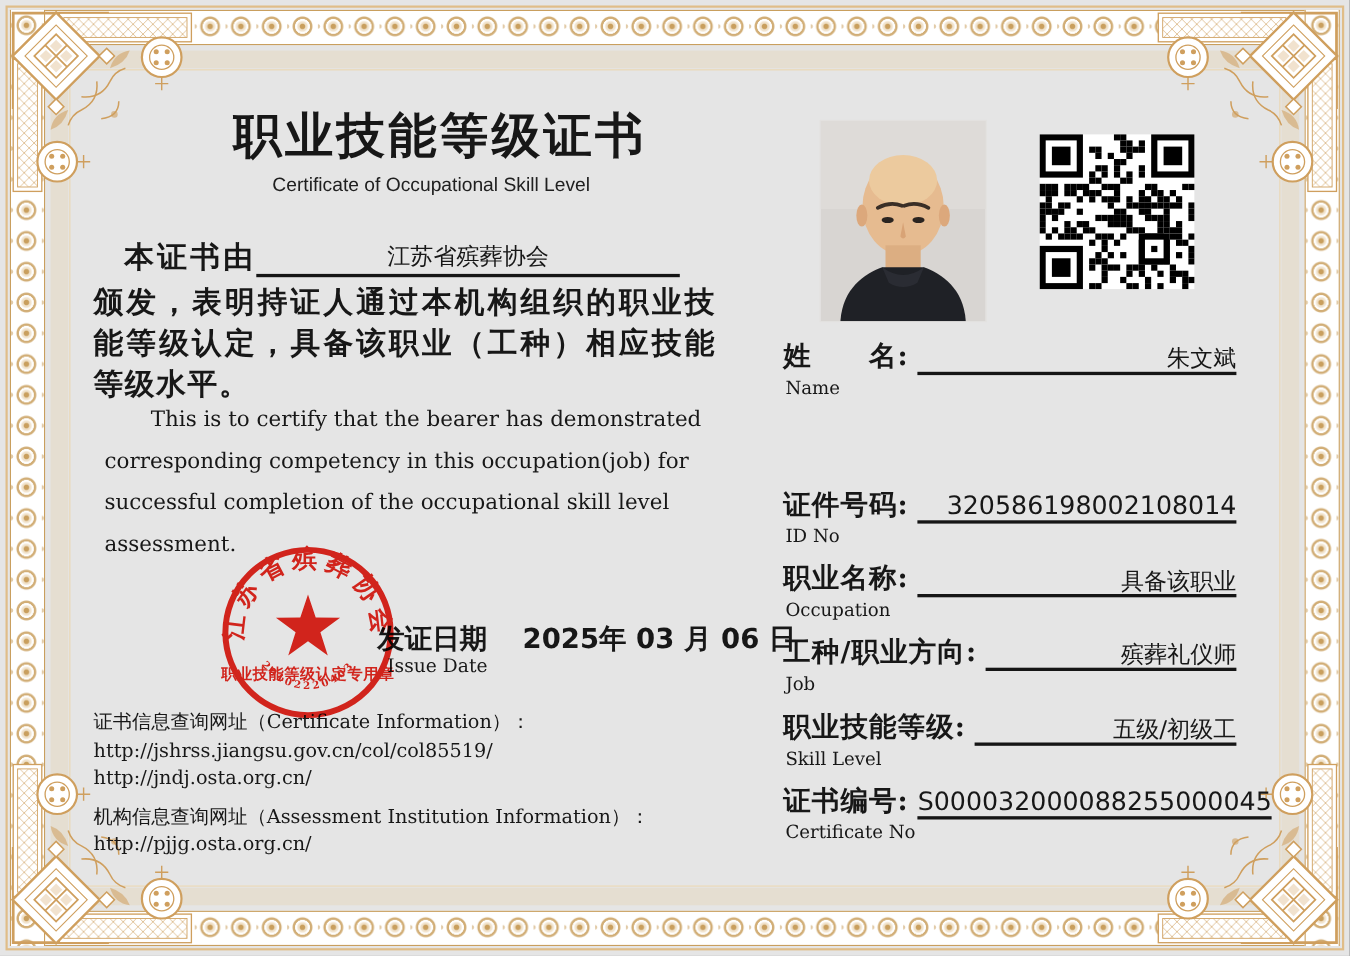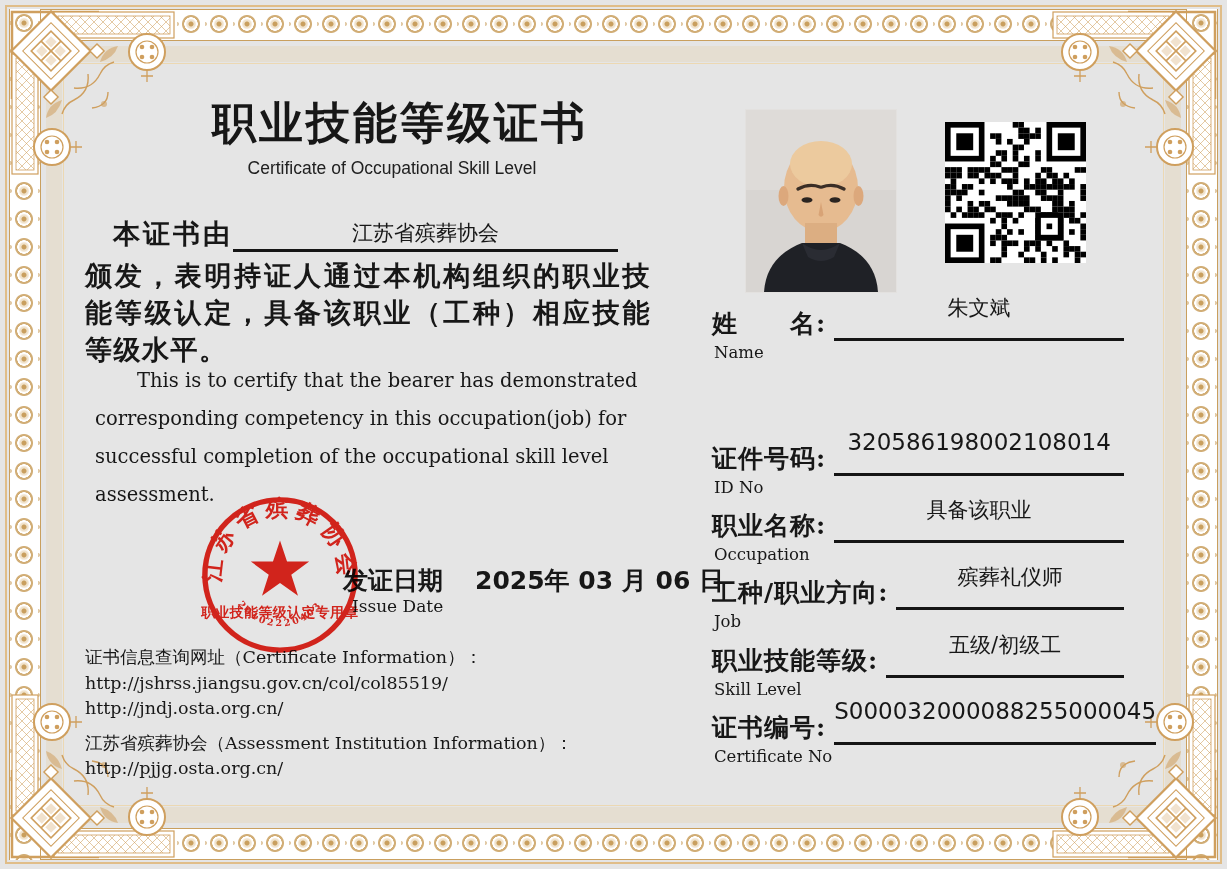--- a/index.html
+++ b/index.html
@@ -42,22 +42,22 @@
   .date-sub{left:352px;top:596px;font-size:17px;}
   .links{left:85px;top:645px;font-size:17.5px;line-height:25.5px;}
   .links .gap{height:9px;}
   .seal{left:196px;top:491px;width:168px;height:168px;mix-blend-mode:multiply;opacity:.93;}
 
   
   .photo{left:745px;top:109px;width:150px;height:182px;border:1px solid #e3e1df;}
   .qr{left:945px;top:122px;width:141px;height:141px;}
   .frow{position:absolute;left:712px;width:412px;height:47px;display:flex;align-items:flex-end;}
   .flabel{font-size:25px;font-weight:700;letter-spacing:1px;white-space:nowrap;padding-bottom:1px;}
-  .fline{flex:1;margin-left:8px;border-bottom:3px solid #151515;text-align:center;
-     font-family:"DejaVu Sans",sans-serif;font-size:21px;padding-bottom:19px;white-space:nowrap;line-height:1.05;}
+  .fline{flex:1;margin-left:8px;border-bottom:3px solid #151515;text-align:right;
+     font-family:"DejaVu Sans",sans-serif;font-size:21px;padding-bottom:1px;white-space:nowrap;line-height:1.05;}
   .fnum .fline{font-size:23px;}
   .fsub{position:absolute;left:2px;top:49px;font-size:16.5px;font-weight:400;}
   .r0{top:294px;} .r1{top:361px;} .r2{top:429px;} .r3{top:496px;} .r4{top:563px;} .r5{top:631px;} .r6{top:698px;}
 </style>
 </head>
 <body>
 
 <svg width="0" height="0" style="position:absolute" aria-hidden="true">
   <defs>
     <pattern id="lat" width="9" height="9" patternUnits="userSpaceOnUse">
@@ -141,21 +141,21 @@
   <div class="abs date-row">
     <span>发证日期</span><span class="num">2025年  03 月 06  日</span>
   </div>
   <div class="abs date-sub">Issue Date</div>
 
   <div class="abs links">
     <div>证书信息查询网址（Certificate Information）：</div>
     <div>http://jshrss.jiangsu.gov.cn/col/col85519/</div>
     <div>http://jndj.osta.org.cn/</div>
     <div class="gap"></div>
-    <div>江苏省殡葬协会（Assessment Institution Information）：</div>
+    <div>机构信息查询网址（Assessment Institution Information）：</div>
     <div>http://pjjg.osta.org.cn/</div>
   </div>
 
   <svg class="abs seal" viewBox="0 0 170 170">
     <circle cx="85" cy="85" r="76" fill="none" stroke="#e8170d" stroke-width="5.5"></circle>
     <path id="sealArc" d="M25.9,95.4 A60,60 0 1 1 144.1,95.4" fill="none"></path>
     <text fill="#e8170d" font-size="23" font-weight="700" letter-spacing="6">
       <textPath href="#sealArc" startOffset="50%" text-anchor="middle">江苏省殡葬协会</textPath>
     </text>
     <polygon fill="#e8170d" points="85,50 92.1,71.3 114.5,71.4 96.4,84.7 103.2,106.1 85,93 66.8,106.1 73.6,84.7 55.5,71.4 77.9,71.3"></polygon>

